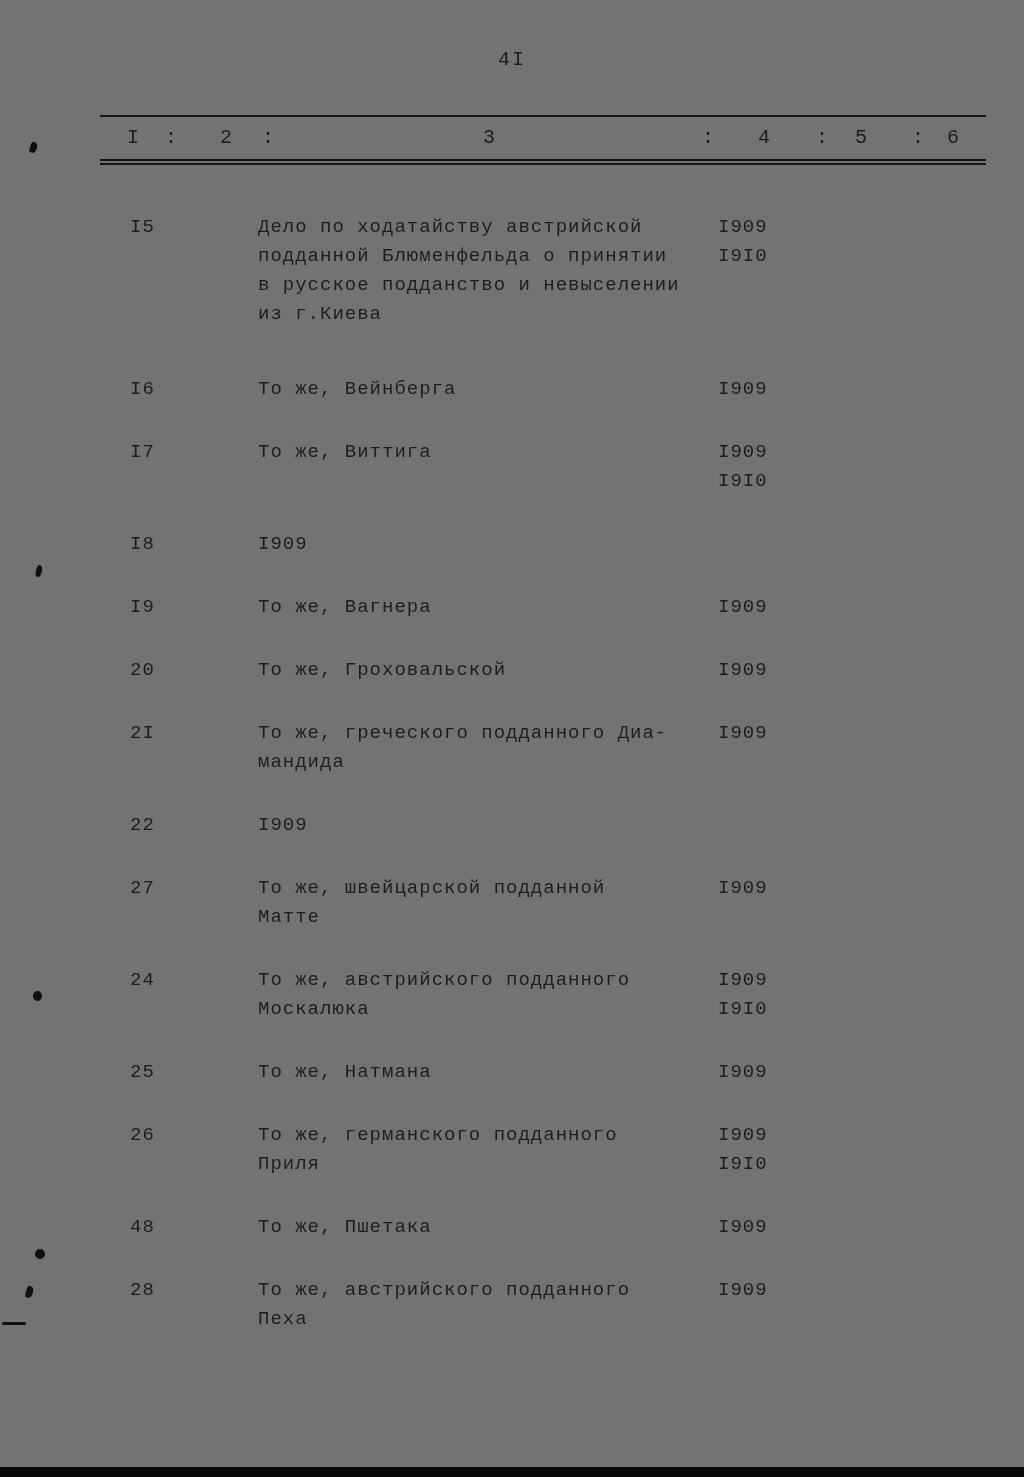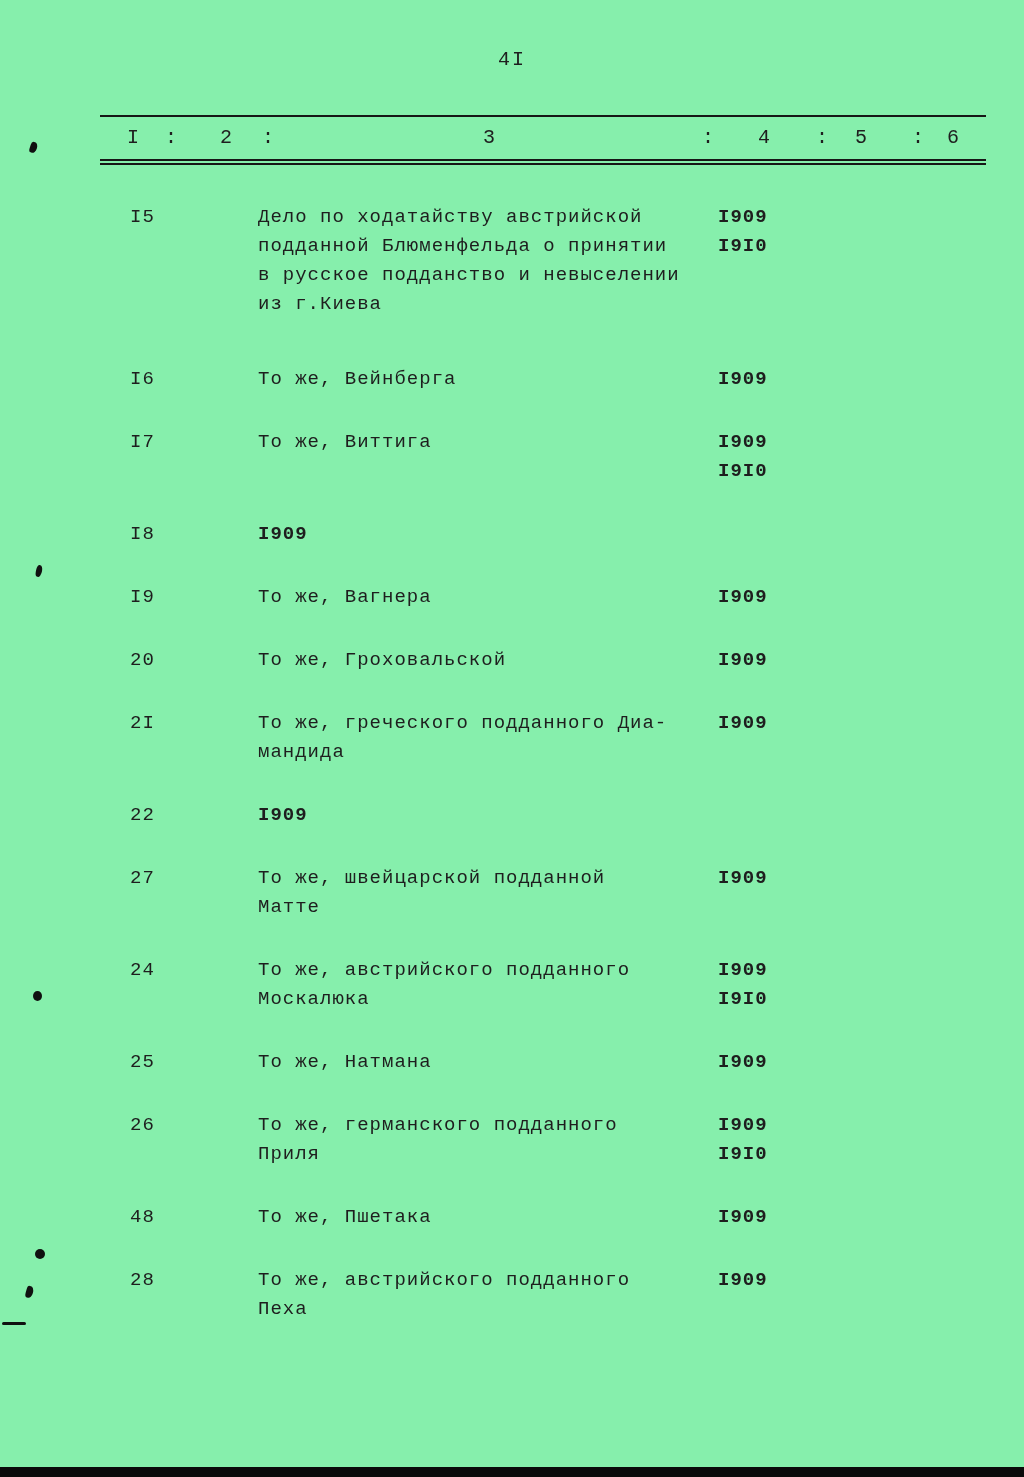--- a/index.html
+++ b/index.html
@@ -5,21 +5,21 @@
   html,body{margin:0;padding:0;}
   body{
     background:#e8e8e6;
     font-family:"Liberation Mono","DejaVu Sans Mono",monospace;
   }
   .page{
     position:relative;
     width:1024px;
     height:1477px;
     margin:0 auto;
-    background:#86efac;
+    background:#737373;
     color:#1e1e1e;
     overflow:hidden;
   }
   .page-number{
     padding-top:48px;
     text-align:center;
     font-size:20px;
     letter-spacing:2px;
   }
   .thead{
@@ -29,34 +29,34 @@
     border-top:2px solid #161616;
     border-bottom:6px double #161616;
     font-size:20px;
   }
   .thead span{
     position:absolute;
     top:9px;
     letter-spacing:1px;
   }
   .entries{
-    margin-top:38px;
+    margin-top:48px;
   }
   .row{
     display:grid;
     grid-template-columns:128px 460px 1fr;
     padding-left:130px;
     margin-bottom:34px;
     font-size:19px;
     line-height:29px;
     letter-spacing:1px;
   }
   .row .num{white-space:pre;}
   .row .desc{white-space:pre-line;}
-  .row .years{white-space:pre-line;padding-left:0;font-weight:bold;}
+  .row .years{white-space:pre-line;padding-left:0;}
   .row.first{margin-bottom:46px;}
   
   .ink{position:absolute;background:#101010;border-radius:50%;}
   .m1{left:30px;top:142px;width:7px;height:11px;border-radius:40% 60% 60% 40%;transform:rotate(18deg);}
   .m2{left:36px;top:565px;width:6px;height:12px;border-radius:50% 50% 60% 40%;transform:rotate(10deg);}
   .m3{left:33px;top:991px;width:9px;height:10px;}
   .m4{left:35px;top:1249px;width:10px;height:10px;}
   .m5{left:26px;top:1286px;width:7px;height:12px;border-radius:40% 60% 60% 40%;transform:rotate(15deg);}
   .dash{position:absolute;left:2px;top:1322px;width:24px;height:3px;background:#101010;border-radius:2px;}
   .bottom-bar{

